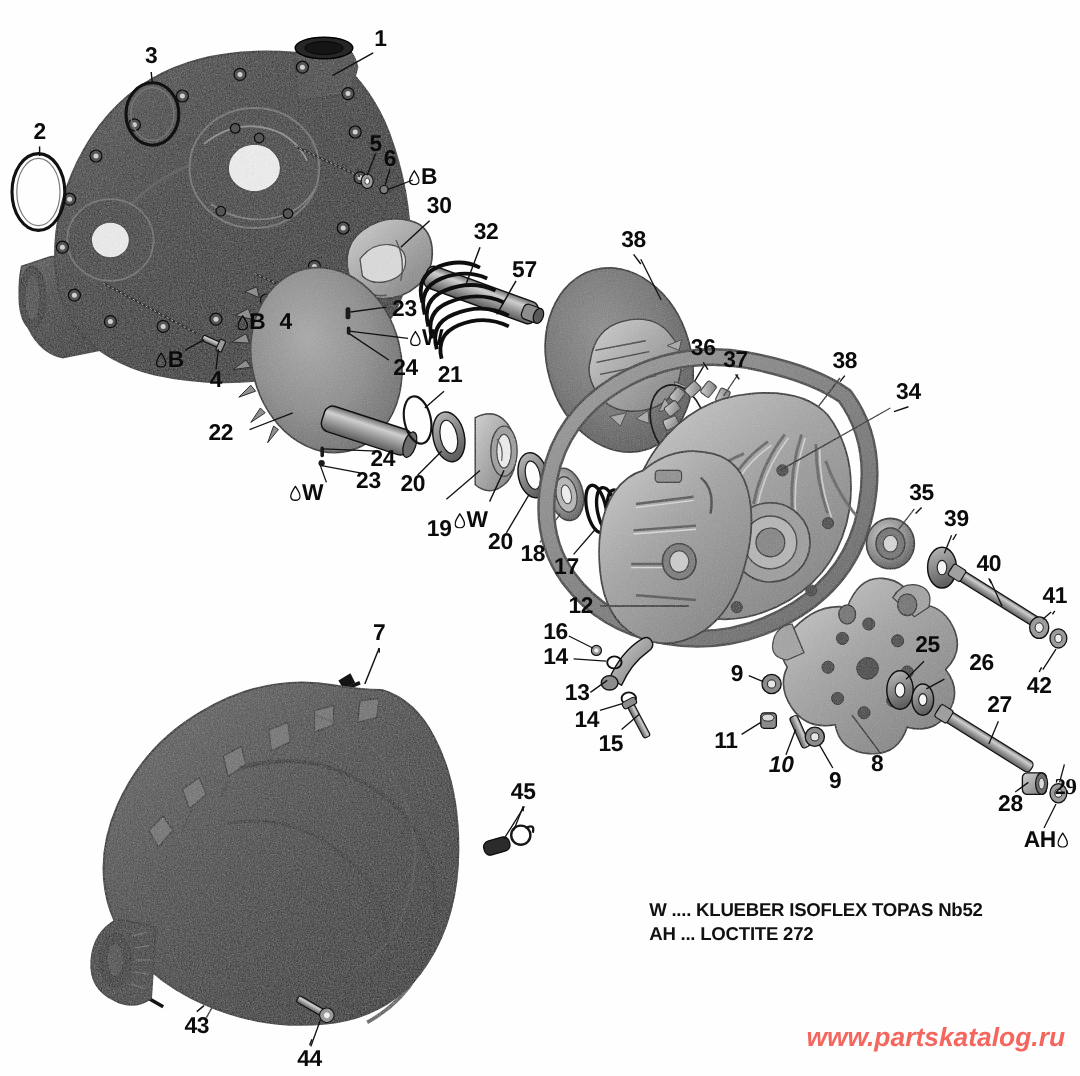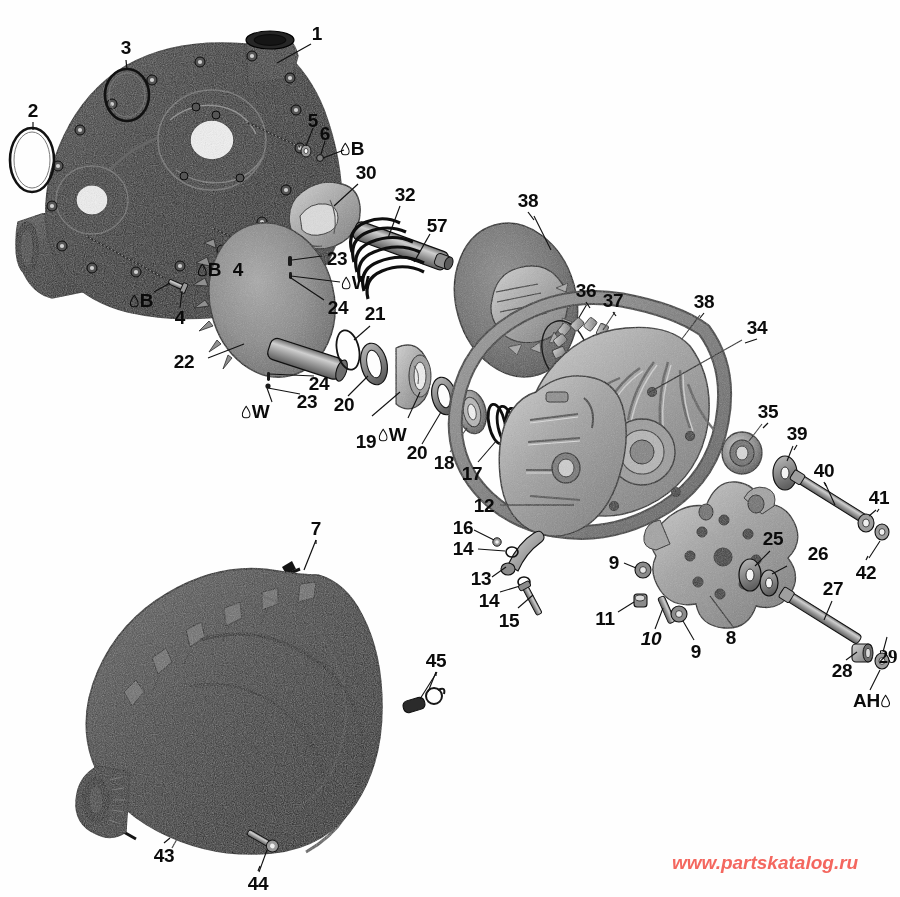--- a/index.html
+++ b/index.html
@@ -61,21 +61,21 @@
   }
   #legend div { margin: 0; padding: 0; }
   
   #watermark {
     position: absolute;
     left: 672px;
     top: 852px;
     font-family: "Liberation Sans", sans-serif;
     font-style: italic;
     font-weight: bold;
-    font-size: 19px;
+    font-size: 22px;
     color: #f4675f;
     letter-spacing: 0px;
     white-space: nowrap;
     user-select: none;
   }
 </style>
 </head>
 <body>
 
 <div id="sheet">
@@ -793,17 +793,19 @@
       <div class="lbl sym" style="left: 849px; top: 700px; margin-left: 23px;"><span>AH</span><svg class="drop" width="9" height="13" viewBox="0 0 9 13" xmlns="http://www.w3.org/2000/svg">
           <path d="M4.5 0.8 C4.5 0.8 0.6 6.6 0.6 9.0 C0.6 11.1 2.3 12.4 4.5 12.4 C6.7 12.4 8.4 11.1 8.4 9.0 C8.4 6.6 4.5 0.8 4.5 0.8 Z" fill="none" stroke="#0b0b0b" stroke-width="1.1"></path>
         </svg></div>
       <div class="lbl" style="left: 316px; top: 528px;">7</div>
       <div class="lbl" style="left: 436px; top: 660px;">45</div>
       <div class="lbl" style="left: 164px; top: 855px;">43</div>
       <div class="lbl" style="left: 258px; top: 883px;">44</div>
     </div>
 
   <div id="legend">
+    <div>W .... KLUEBER ISOFLEX TOPAS Nb52</div>
+    <div>AH ... LOCTITE 272</div>
   </div>
 
   <div id="watermark">www.partskatalog.ru</div>
 
 </div>
 
 </body></html>

